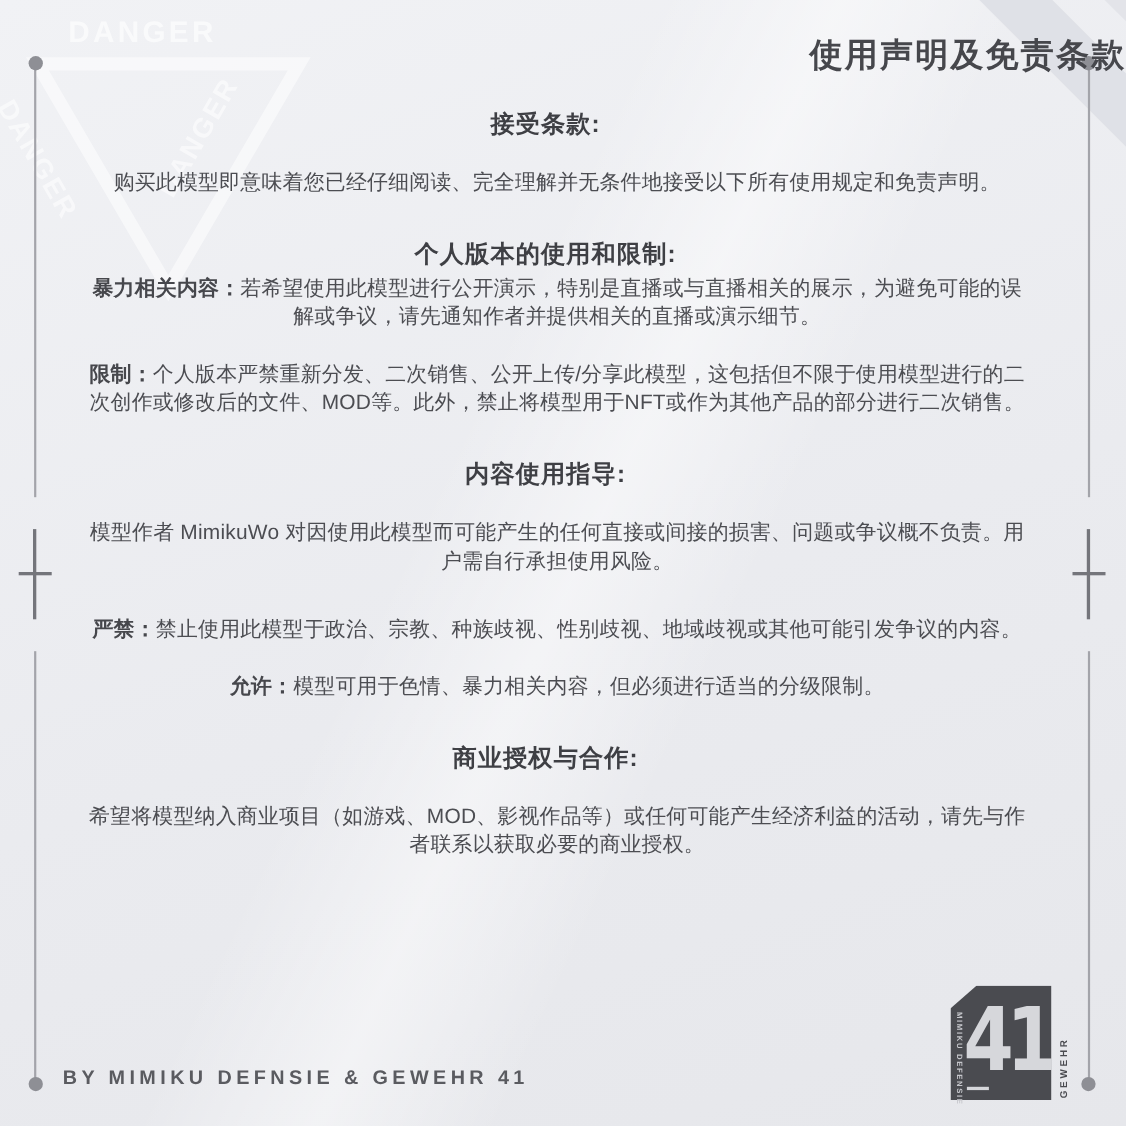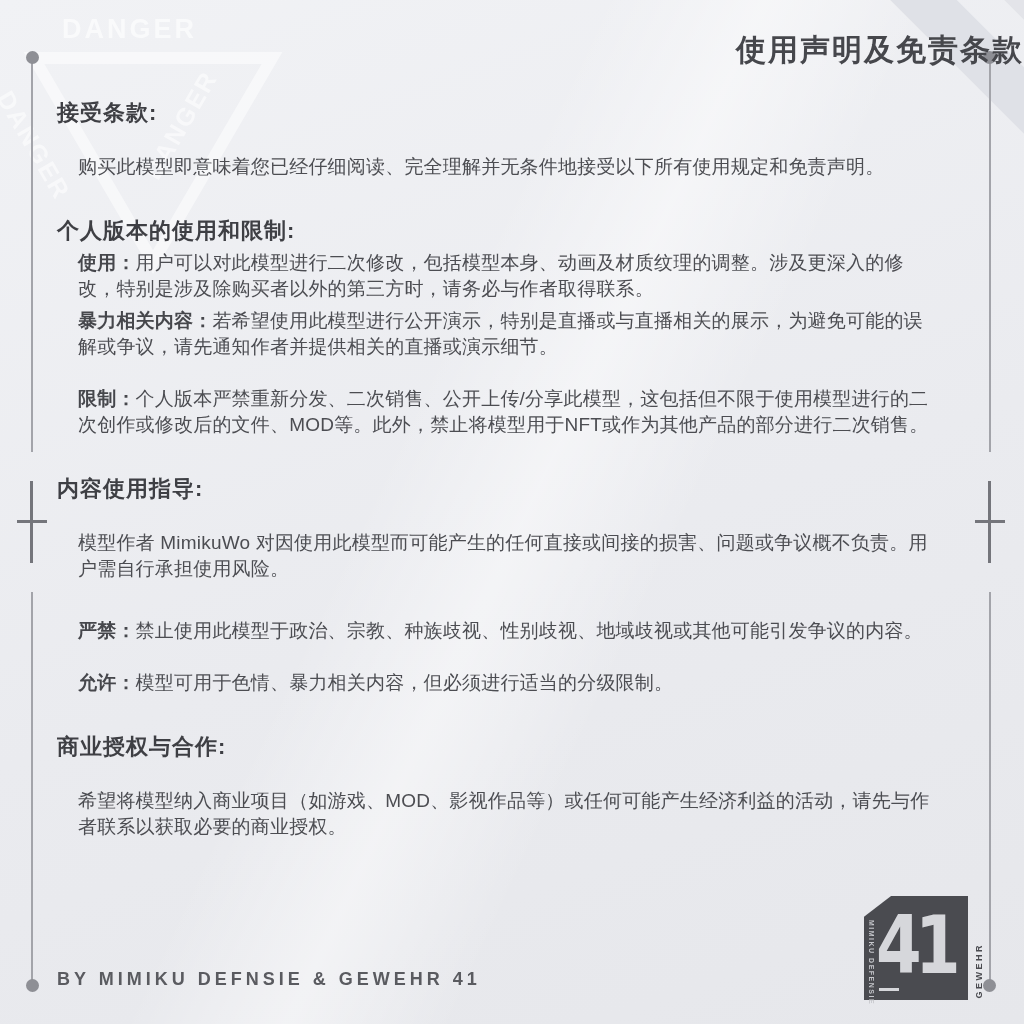--- a/index.html
+++ b/index.html
@@ -39,34 +39,34 @@
   .dot-rt{ left:983px; top:51px; }  .dot-rb{ left:983px; top:979px; }
   .cross-v{ position:absolute; width:3px;  height:82px; background:#74757b; }
   .cv-l{ left:30px;  top:481px; }   .cv-r{ left:988px; top:481px; }
   .cross-h{ position:absolute; width:30px; height:3px;  background:#74757b; }
   .ch-l{ left:17px;  top:520px; }   .ch-r{ left:975px; top:520px; }
 
   
   .title{ position:absolute; top:30px; left:0; right:0; text-align:right;
           font-size:30px; font-weight:bold; letter-spacing:2px; color:#46474c; }
   .content{ position:absolute; left:57px; top:98px; width:878px; }
-  .sec{ margin:0 0 36px 0; }
+  .sec{ margin:0 0 36px 0;text-align:center; }
   .sec h2{ margin:0 0 4px 0; font-size:22px; line-height:30px; font-weight:bold;
            letter-spacing:1px; color:#3e3f44; }
   .sec p{ margin:0 0 6px 0; padding-left:21px; font-size:19px; line-height:26px;
           letter-spacing:.2px; color:#4c4d52; }
   .sec p:last-child{ margin-bottom:0;margin-top:26px; }
   .sec p b{ color:#46474c; }
 
   
   .credit{ position:absolute; left:57px; top:969px; font-size:18px; font-weight:bold;
            letter-spacing:4px; color:#5a5b60; white-space:nowrap; }
 
   
-  .logo{ position:absolute; left:864px; top:896px; width:104px; height:104px; }
+  .logo{ position:absolute; left:864px; top:896px; width:92px; height:104px; }
   .logo-block{ position:absolute; left:0; top:0; width:100%; height:100%; background:#4a4b50;
                clip-path:polygon(0 100%, 0 20%, 26% 0, 100% 0, 100% 100%); }
   .logo-mimiku{ position:absolute; left:4px; top:24px; writing-mode:vertical-rl;
                 font-size:7px; font-weight:bold; letter-spacing:1.5px; color:#c6c7cc;
                 white-space:nowrap; }
   .logo-num{ position:absolute; left:12px; top:2px; font-size:80px; line-height:96px;
              font-weight:bold; color:#d6d7db; letter-spacing:-8px;
              transform:scaleX(.82); transform-origin:0 0;
              font-family:"DejaVu Sans","Liberation Sans",sans-serif; }
   .logo-dash{ position:absolute; left:15px; bottom:9px; width:20px; height:3px; background:#d6d7db; }
@@ -108,21 +108,20 @@
 
   <div class="content">
 
     <div class="sec">
       <h2>接受条款:</h2>
       <p><span>购买此模型即意味着您已经仔细阅读、完全理解并无条件地接受以下所有使用规定和免责声明。</span></p>
     </div>
 
     <div class="sec">
       <h2>个人版本的使用和限制:</h2>
-      <p><b>使用：</b><span>用户可以对此模型进行二次修改，包括模型本身、动画及材质纹理的调整。涉及更深入的修改，特别是涉及除购买者以外的第三方时，请务必与作者取得联系。</span></p>
       <p><b>暴力相关内容：</b><span>若希望使用此模型进行公开演示，特别是直播或与直播相关的展示，为避免可能的误解或争议，请先通知作者并提供相关的直播或演示细节。</span></p>
       <p><b>限制：</b><span>个人版本严禁重新分发、二次销售、公开上传/分享此模型，这包括但不限于使用模型进行的二次创作或修改后的文件、MOD等。此外，禁止将模型用于NFT或作为其他产品的部分进行二次销售。</span></p>
     </div>
 
     <div class="sec">
       <h2>内容使用指导:</h2>
       <p><span>模型作者 MimikuWo 对因使用此模型而可能产生的任何直接或间接的损害、问题或争议概不负责。用户需自行承担使用风险。</span></p>
     </div>
 
     <div class="sec">

